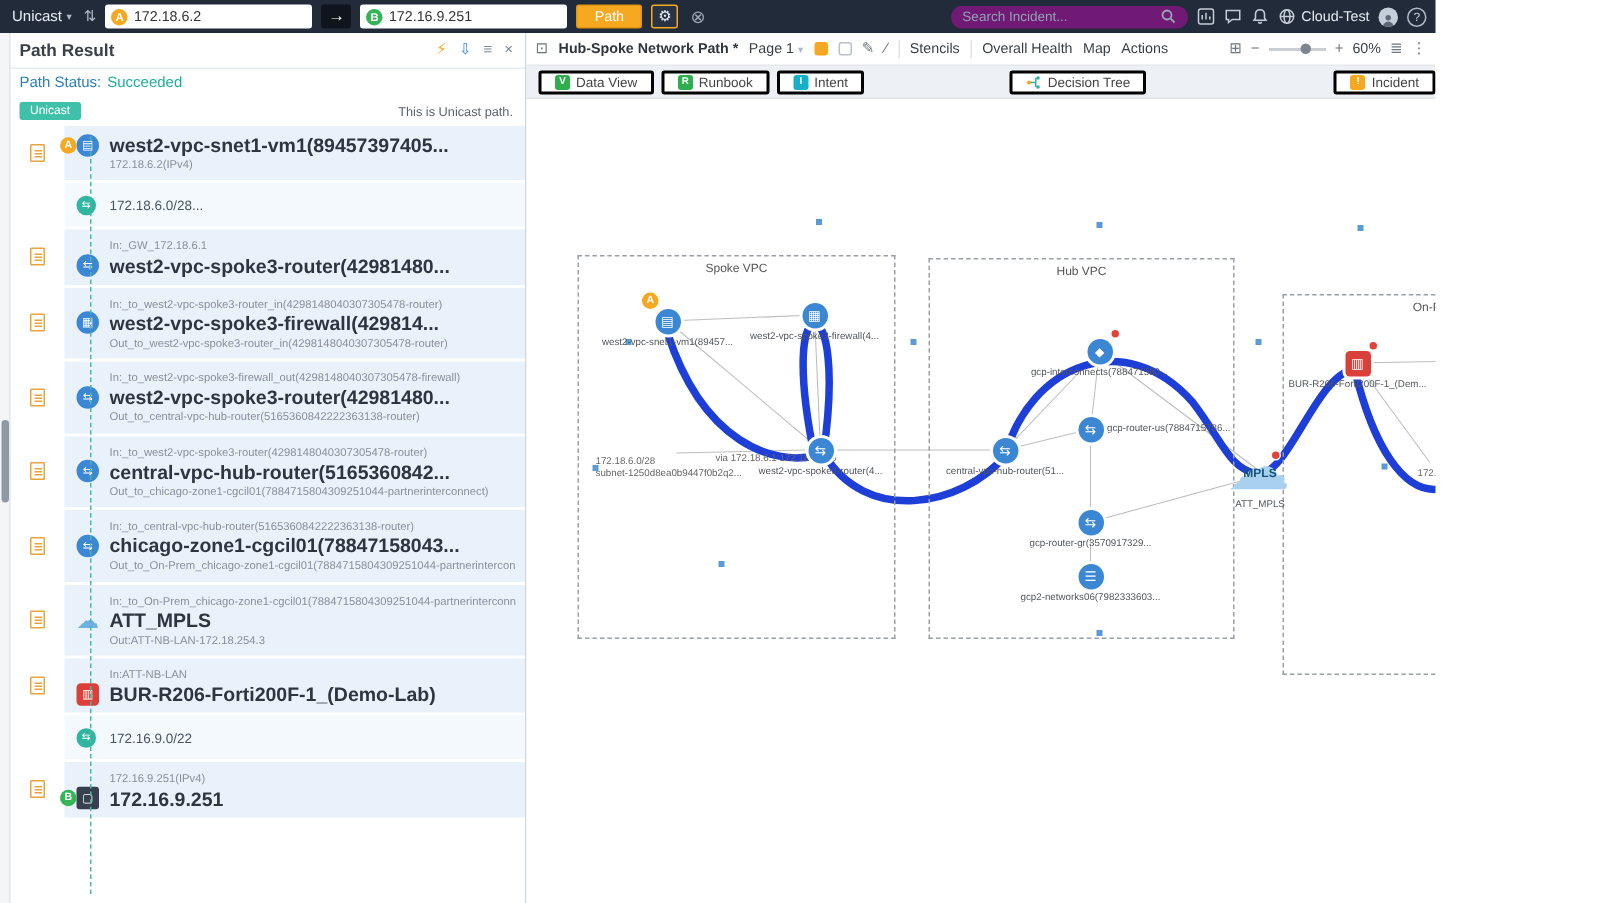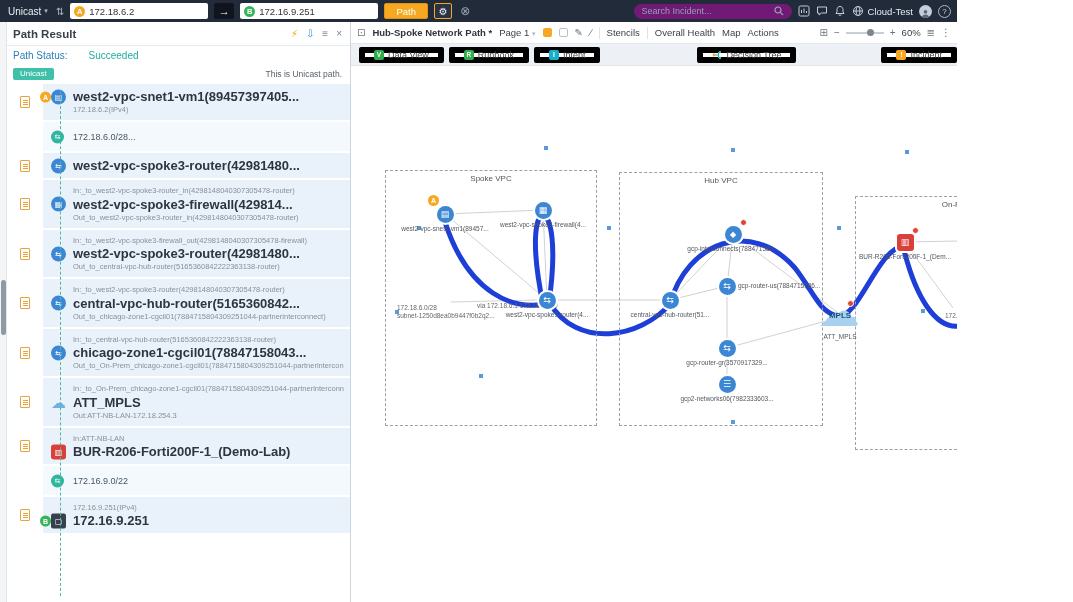--- a/index.html
+++ b/index.html
@@ -33,21 +33,21 @@
   .content{flex:1;display:flex;min-height:0;position:relative}
   .left-scroll{position:absolute;left:0;top:0;bottom:0;width:7px;background:#f3f5f7;border-right:1px solid #e2e6ea;z-index:6}
   .left-scroll .thumb{position:absolute;top:258px;left:1px;width:5px;height:55px;background:#8f99a3;border-radius:3px}
   .left-panel{width:351px;flex:none;border-right:1px solid #cdd5dd;display:flex;flex-direction:column;padding-left:7px;background:#fff}
   .panel-header{height:24px;display:flex;align-items:center;justify-content:space-between;padding:0 8px 0 6px;border-bottom:1px solid #e6ebf0}
   .panel-title{font-size:11.5px;color:#39404a;font-weight:bold}
   .ph-icons{display:flex;align-items:center;gap:8px;font-size:10px}
   .ph-ic{cursor:pointer;color:#7b8692}
   .ph-orange{color:#f6a821}.ph-blue{color:#3d8fd1}
   .status-row{height:18px;display:flex;align-items:center;padding:0 6px;font-size:10px}
-  .status-label{color:#2a7fb8}.status-value{color:#1fae9e;margin-left:21px}
+  .status-label{color:#2a7fb8}.status-value{color:#1fae9e;margin-left:4px}
   .unicast-row{height:19px;display:flex;align-items:center;justify-content:space-between;padding:0 8px 0 6px}
   .unicast-pill{background:#3fc1a9;color:#fff;font-size:8px;padding:1.5px 7px;border-radius:2px;cursor:pointer}
   .unicast-note{font-size:8.5px;color:#5a626c}
   .hops{flex:1;position:relative;overflow:hidden;padding-top:1px}
   .hops::before{content:"";position:absolute;left:53px;top:8px;bottom:6px;border-left:1px dashed #4db7a5;z-index:2}
   .hop{display:flex;margin-bottom:2px;position:relative}
   .gutter{width:36px;flex:none;display:flex;align-items:center;justify-content:center}
   .doc-icon{width:10px;height:12px;background:#fff;border:1px solid #e8a33d;border-radius:1px;position:relative;cursor:pointer}
   .doc-icon::before{content:"";position:absolute;left:2px;top:3px;width:5px;height:1px;background:#e8a33d;box-shadow:0 2px 0 #e8a33d,0 4px 0 #e8a33d}
   .hop-body{flex:1;background:#e9f2fb;padding:5px 6px 5px 30px;position:relative;z-index:1;min-width:0}
@@ -70,21 +70,21 @@
   .map-title{font-weight:bold;color:#2f353d;white-space:nowrap}
   .mh-ic{color:#6d757e;cursor:pointer;font-size:10px}
   .sep{width:1px;height:12px;background:#dfe3e8}
   .sq-orange{width:9px;height:9px;background:#f6a821;border-radius:2px;cursor:pointer}
   .sq-outline{width:9px;height:9px;background:#fff;border:1px solid #b9c0c8;border-radius:2px;cursor:pointer}
   .mh-text{cursor:pointer;white-space:nowrap}
   .zoom-group{margin-left:auto;display:flex;align-items:center;gap:6px}
   .slider{width:38px;height:2px;background:#c9ced4;position:relative;cursor:pointer}
   .knob{position:absolute;left:55%;top:-2.5px;width:7px;height:7px;border-radius:50%;background:#7d868f}
   .tabs-row{height:22px;background:#edf1f5;border-bottom:1px solid #e0e5ea;display:flex;align-items:center;gap:5px;padding:0 8px;flex:none;overflow:hidden}
-  .tab-chip{display:inline-flex;align-items:center;gap:4px;height:16px;background:#fff;border:6px solid #000000;border-radius:2px;font-size:9px;color:#444;padding:0 9px;cursor:pointer;white-space:nowrap}
+  .tab-chip{display:inline-flex;align-items:center;gap:4px;height:16px;background:#fff;border:2px solid #000000;border-radius:2px;font-size:9px;color:#444;padding:0 9px;cursor:pointer;white-space:nowrap}
   .tab-ic{width:10px;height:10px;border-radius:2px;color:#fff;font-size:6.5px;font-weight:bold;display:flex;align-items:center;justify-content:center}
   .ic-v,.ic-r{background:#2fae4e}.ic-i{background:#18b0c8}
   .gap-tree{margin-left:92px}
   .incident-chip{margin-left:auto;margin-right:-8px}
   .inc-ic{background:#f6a821;border-radius:2px}
 
   
   .canvas{flex:1;position:relative;overflow:hidden;background:#fff}
   .edges{position:absolute;left:0;top:0}
   .group{position:absolute;border:1px dashed #9aa0a6;z-index:1}
@@ -212,20 +212,21 @@
                 <span class="dev-icon icon-subnet">⇆</span>
                 <span class="hop-name">172.18.6.0/28...</span>
               </div>
             </div>
           </div>
           <div class="hop hop-device">
             <div class="gutter">
               <span class="doc-icon"></span>
             </div>
             <div class="hop-body">
+              <div class="io-label">In:_GW_172.18.6.1</div>
               <div class="name-line">
                 <span class="dev-icon icon-router">⇆</span>
                 <span class="hop-name">west2-vpc-spoke3-router(42981480...</span>
               </div>
             </div>
           </div>
           <div class="hop hop-device">
             <div class="gutter">
               <span class="doc-icon"></span>
             </div>

